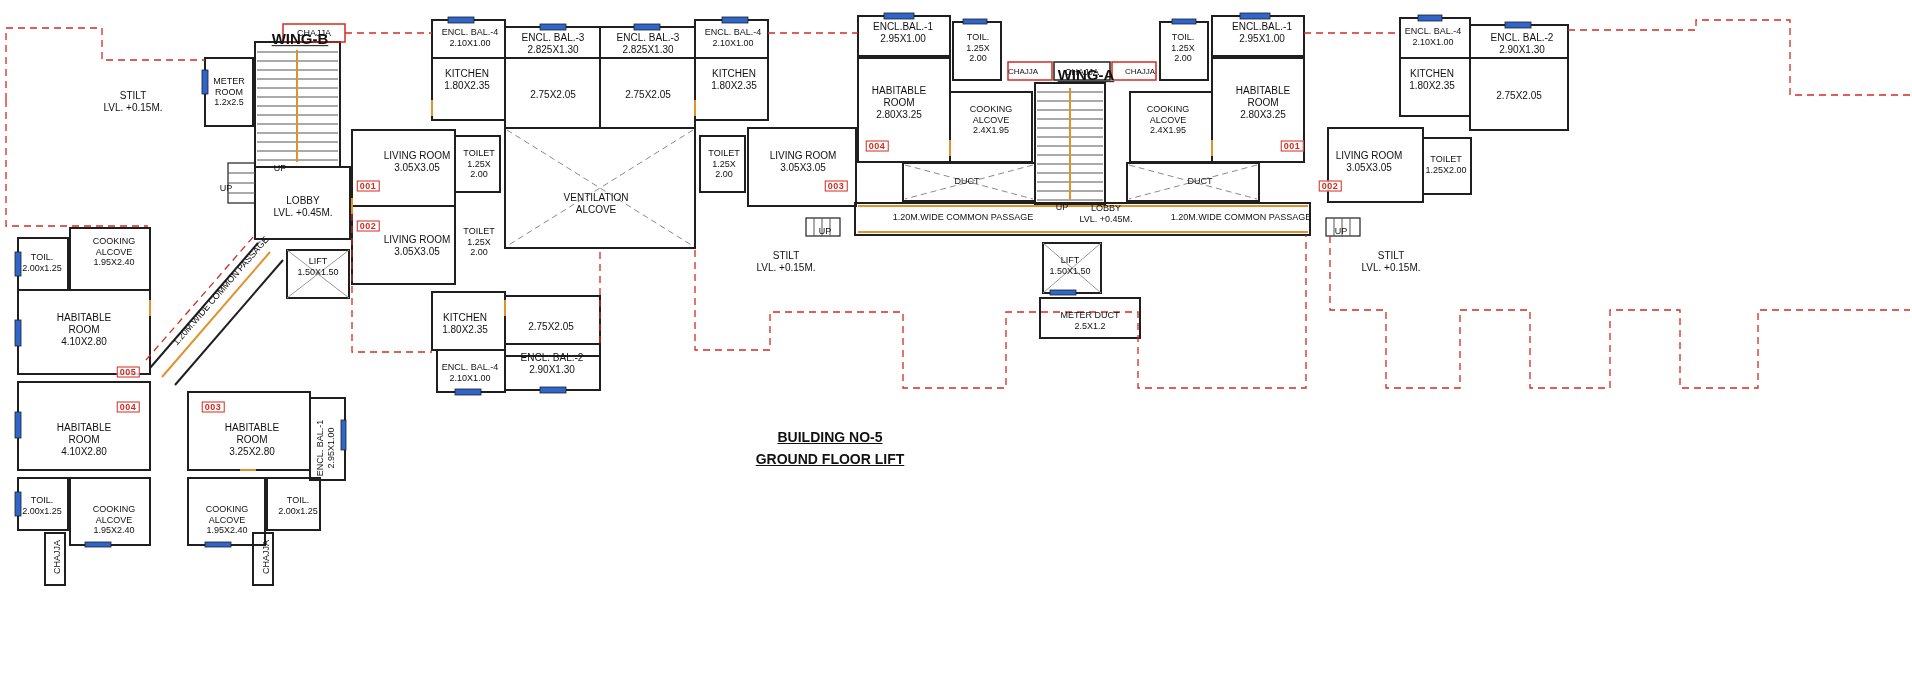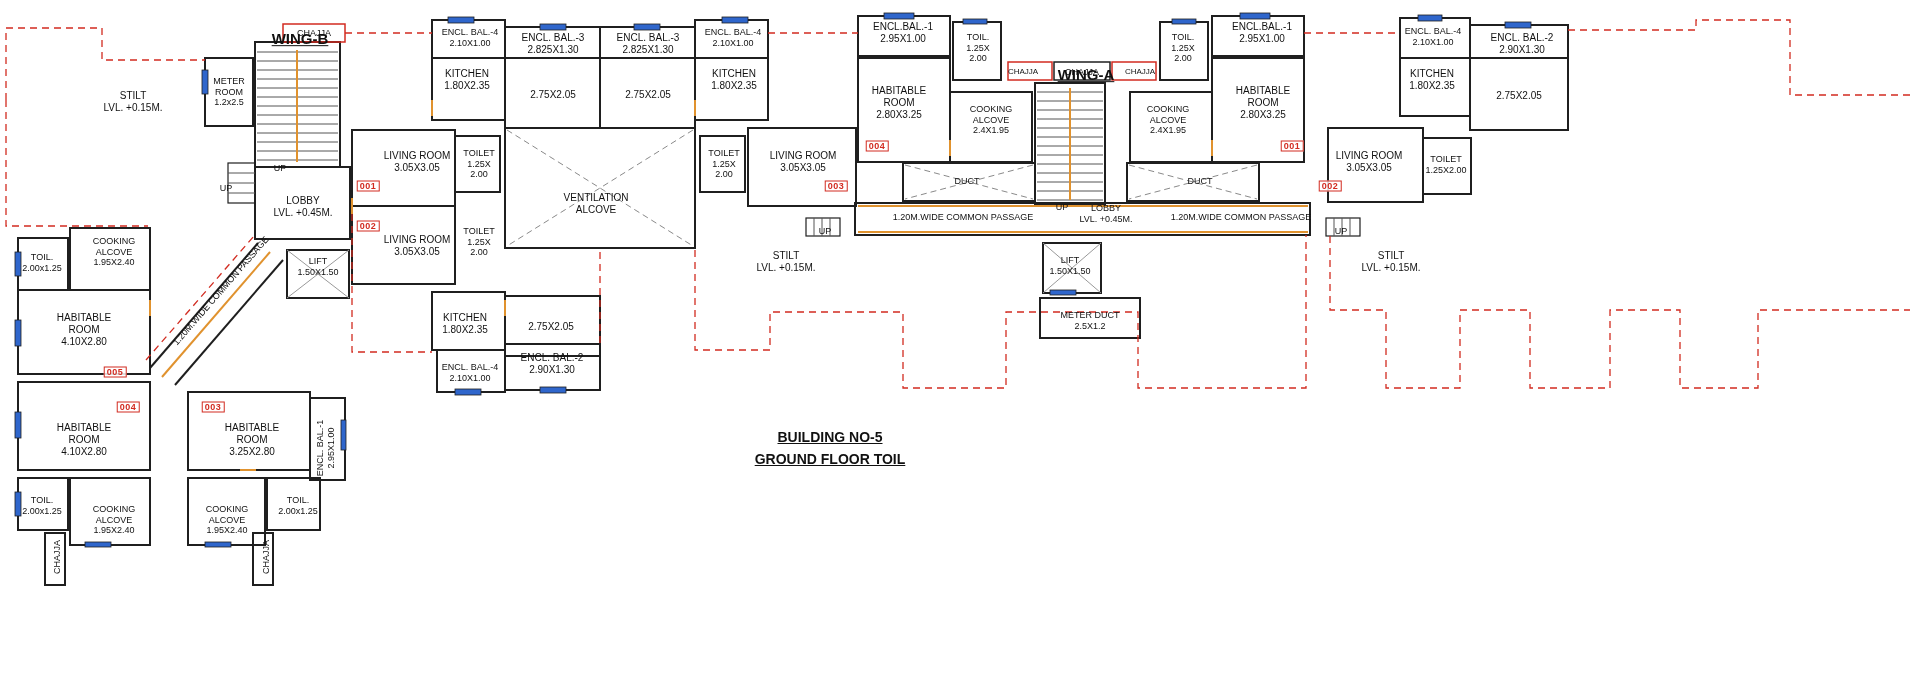--- a/index.html
+++ b/index.html
@@ -318,21 +318,21 @@
       <div class="lbl" style="left: 1369px; top: 162px; font-size: 10px;">LIVING ROOM
 3.05X3.05</div>
       <div class="lbl" style="left: 1446px; top: 165px; font-size: 9px;">TOILET
 1.25X2.00</div>
       <div class="tag" style="left: 368px; top: 186px;">001</div>
       <div class="tag" style="left: 368px; top: 226px;">002</div>
       <div class="tag" style="left: 836px; top: 186px;">003</div>
       <div class="tag" style="left: 877px; top: 146px;">004</div>
       <div class="tag" style="left: 1292px; top: 146px;">001</div>
       <div class="tag" style="left: 1330px; top: 186px;">002</div>
-      <div class="tag" style="left: 115px; top: 372px;">005</div>
+      <div class="tag" style="left: 128px; top: 372px;">005</div>
       <div class="tag" style="left: 128px; top: 407px;">004</div>
       <div class="tag" style="left: 213px; top: 407px;">003</div>
     </div>
 
   <div class="big-title" style="left:830px;top:437px;">BUILDING NO-5</div>
-  <div class="big-title" style="left:830px;top:459px;">GROUND FLOOR TOIL</div>
+  <div class="big-title" style="left:830px;top:459px;">GROUND FLOOR LIFT</div>
 
 </div>
 
 </body></html>

